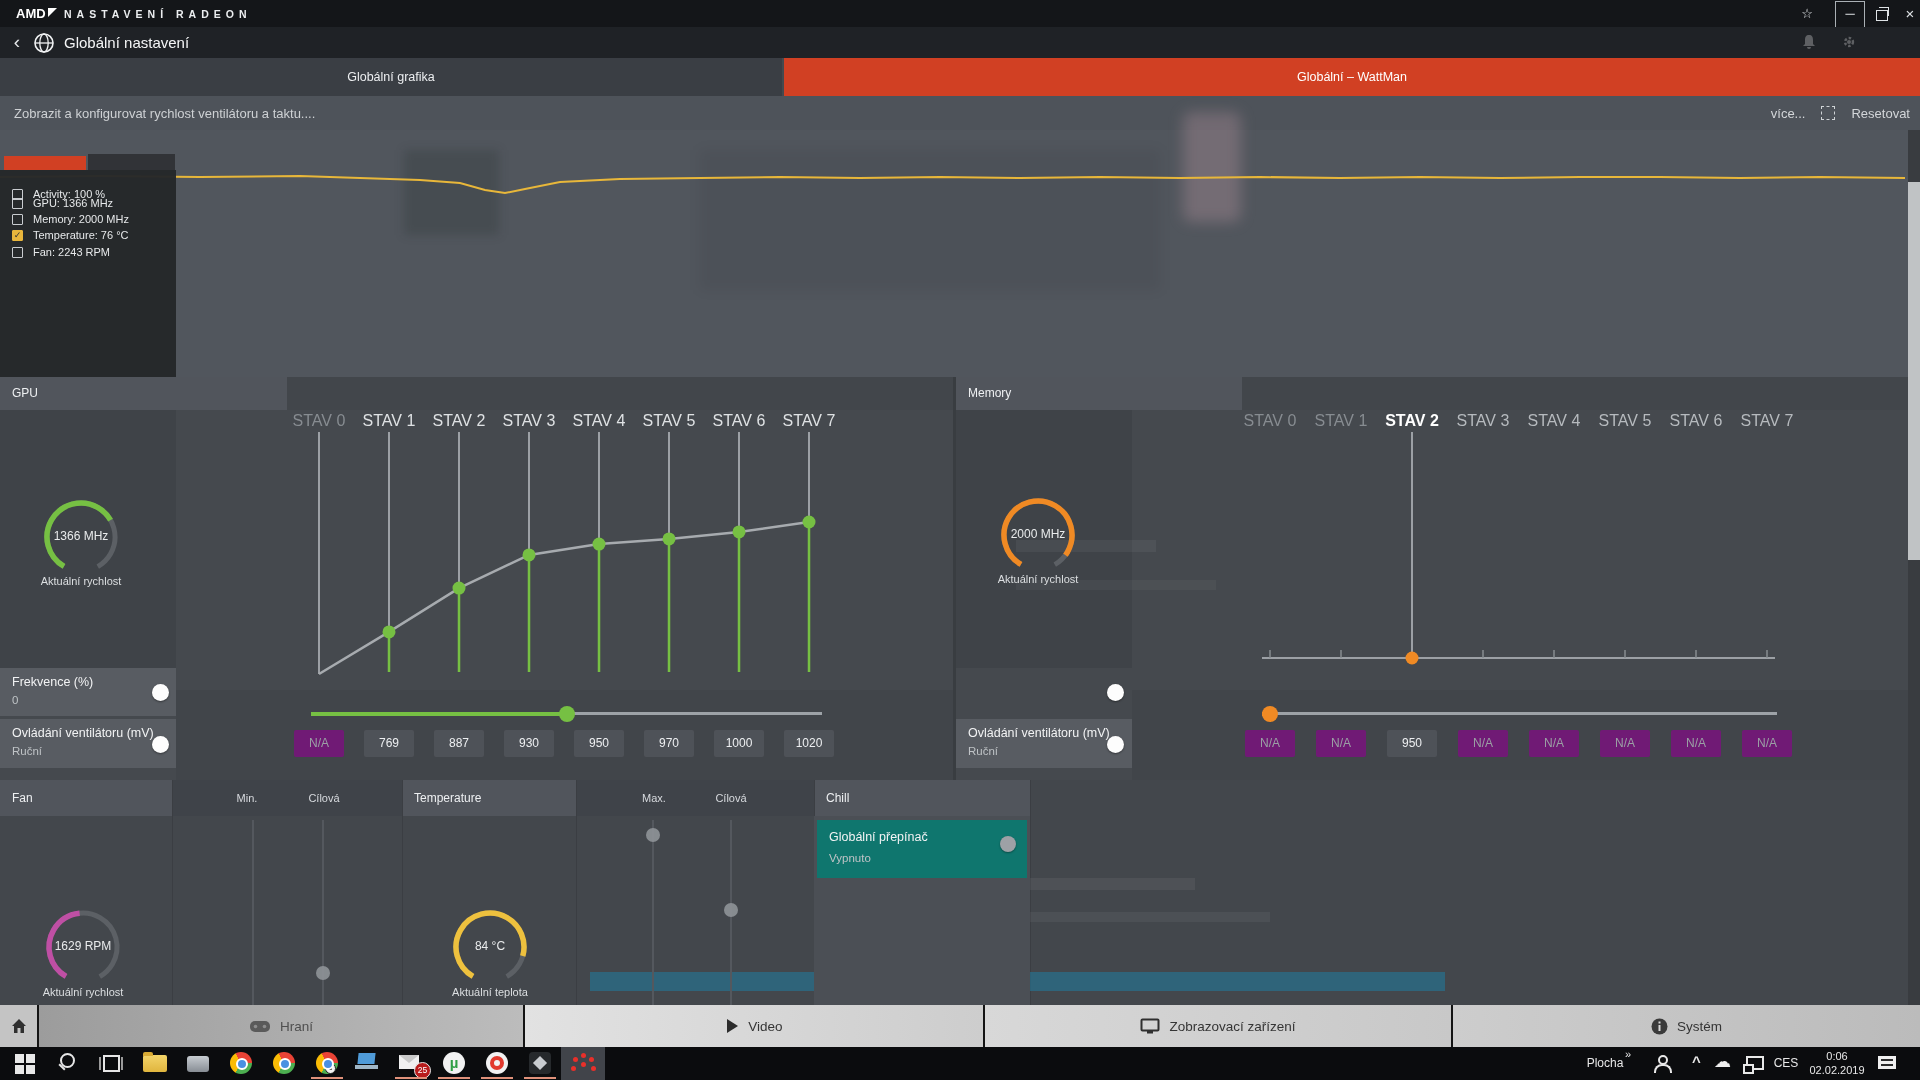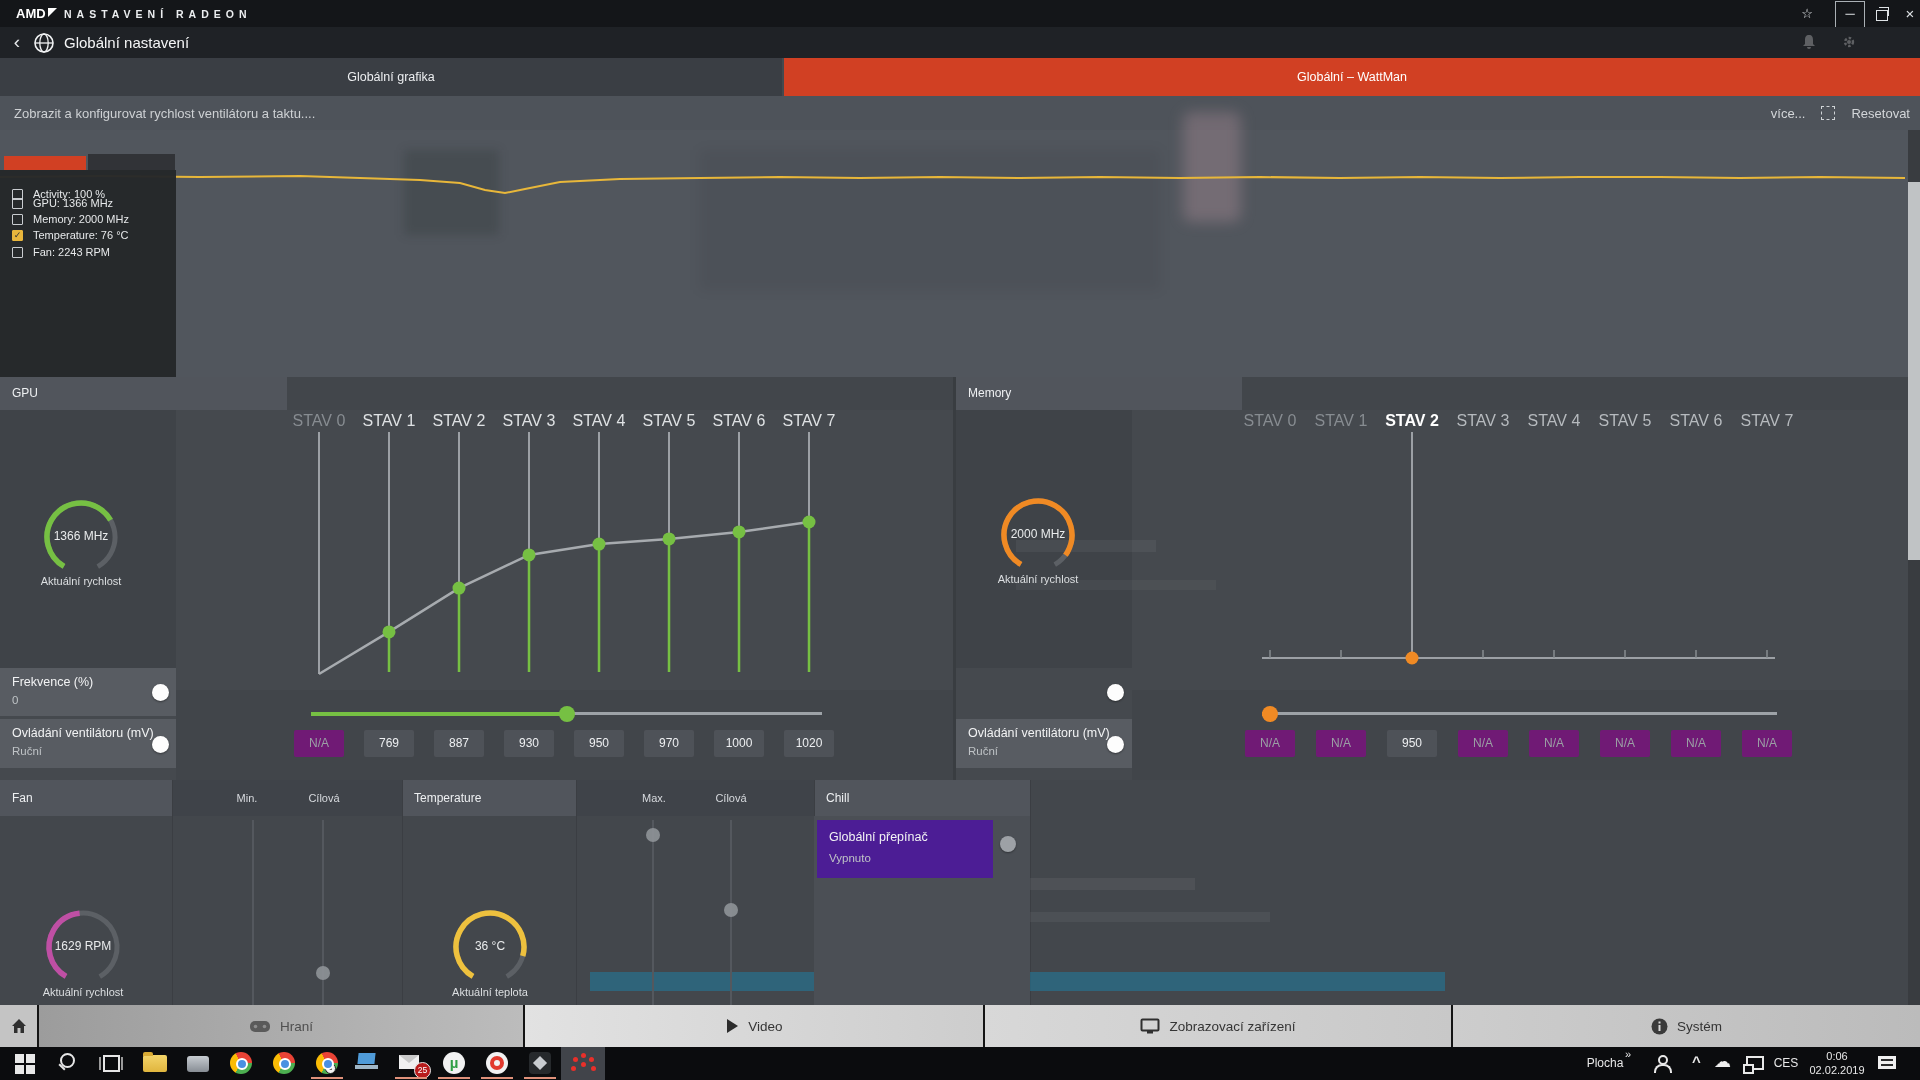--- a/index.html
+++ b/index.html
@@ -60,21 +60,21 @@
   .knob{width:17px;height:17px;border-radius:50%;background:#fdfdfd;box-shadow:0 1px 2px rgba(0,0,0,.4);}
   .vbox{top:730px;width:50px;height:27px;line-height:27px;text-align:center;font-size:12px;
         background:#4e5258;color:#edeff1;border-radius:2px;}
   .vbox.dim{color:#9ba0a5;background:#701a75;}
   
   .fan-region{left:0;top:780px;width:1920px;height:225px;background:#43474c;}
   .fan-hdr{top:780px;height:36px;}
   .fan-hdr-base{left:0;width:1030px;background:#3f4349;}
   .fan-col{top:780px;width:60px;height:36px;line-height:36px;text-align:center;font-size:11px;color:#d7dade;}
   .chill-body{left:814px;top:816px;width:216px;height:189px;background:#4b4f55;}
-  .chill-box{left:817px;top:820px;width:176px;height:58px;background:#4c1d95;}
+  .chill-box{left:817px;top:820px;width:210px;height:58px;background:#0f766e;}
   .fan-divider{top:780px;width:1px;height:225px;background:#3b3e43;}
   
   .sb-track{left:1908px;top:130px;width:12px;height:875px;background:#393c40;}
   .sb-thumb{left:1908px;top:182px;width:12px;height:378px;background:#c0c3c5;}
   
   .bottomnav-bg{left:0;top:1005px;width:1920px;height:42px;background:#141414;}
   .bn-cell{top:1005px;height:42px;display:flex;align-items:center;justify-content:center;gap:9px;
            font-size:13.5px;color:#353535;}
   .bn-home{left:0;width:37px;background:#c4c4c4;}
   .bn-hrani{left:39px;width:484px;background:linear-gradient(to right,#9c9c9c,#bcbcbc);color:#4f4f4f;}
@@ -378,21 +378,21 @@
   <svg class="abs gauge" style="left:38px;top:902px;" width="90" height="90" viewBox="0 0 90 90">
       <circle cx="45" cy="45" r="34" fill="none" stroke="#5c6065" stroke-width="5" stroke-dasharray="178.02358370342162 213.62830044410595" transform="rotate(120 45 45)"></circle>
       <circle cx="45" cy="45" r="34" fill="none" stroke="#bf4fa4" stroke-width="5.5" stroke-dasharray="85.45132017764237 213.62830044410595" transform="rotate(120 45 45)"></circle>
     </svg>
   <div class="abs gauge-val" style="left:38px;top:939px;">1629 RPM</div>
   <div class="abs gauge-label" style="left:3px;top:986px;">Aktuální rychlost</div>
   <svg class="abs gauge" style="left:445px;top:902px;" width="90" height="90" viewBox="0 0 90 90">
       <circle cx="45" cy="45" r="34" fill="none" stroke="#5c6065" stroke-width="5" stroke-dasharray="178.02358370342162 213.62830044410595" transform="rotate(120 45 45)"></circle>
       <circle cx="45" cy="45" r="34" fill="none" stroke="#eec13e" stroke-width="5.5" stroke-dasharray="151.32004614790839 213.62830044410595" transform="rotate(120 45 45)"></circle>
     </svg>
-  <div class="abs gauge-val" style="left:445px;top:939px;">36 °C</div>
+  <div class="abs gauge-val" style="left:445px;top:939px;">84 °C</div>
   <div class="abs gauge-label" style="left:410px;top:986px;">Aktuální teplota</div>
 
   <div class="abs sb-track"></div>
   <div class="abs sb-thumb"></div>
 
   <div class="abs bottomnav-bg"></div>
   <div class="abs bn-cell bn-home">
     <svg width="18" height="18" viewBox="0 0 18 18">
         <path d="M9 2 L16 9 L14 9 L14 16 L10.5 16 L10.5 11 L7.5 11 L7.5 16 L4 16 L4 9 L2 9 Z" fill="#2f2f2f"></path>
       </svg>

